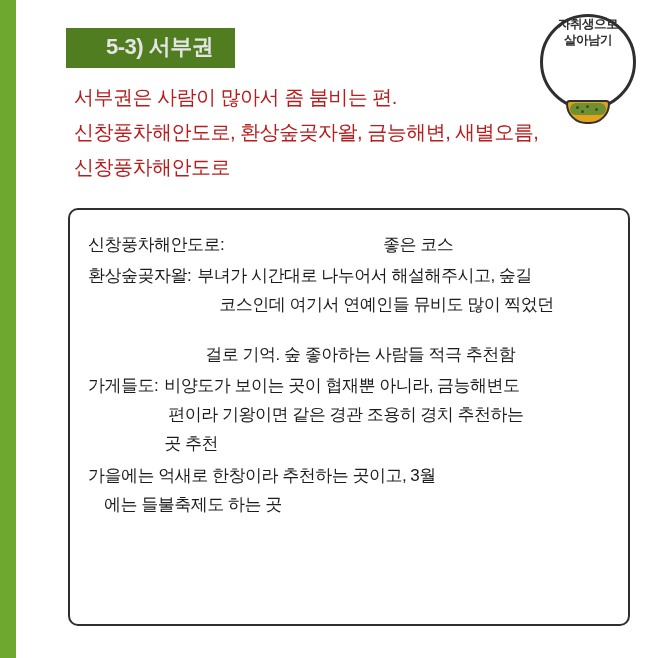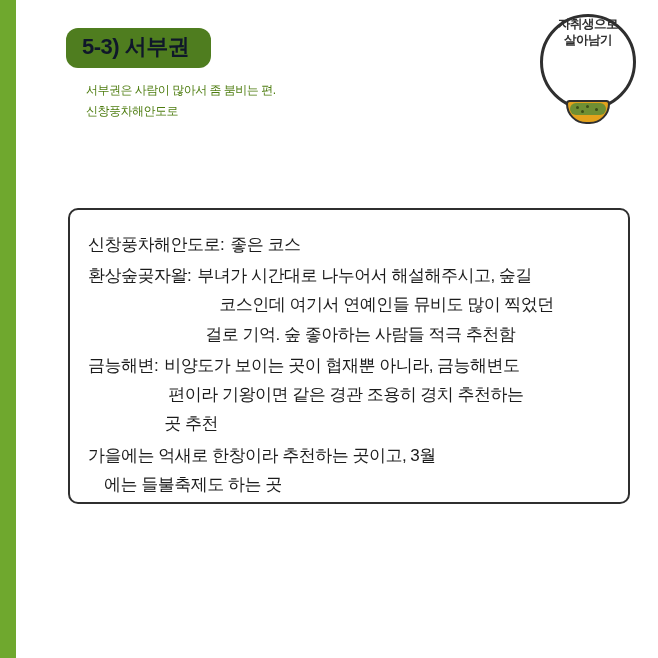--- a/index.html
+++ b/index.html
@@ -20,25 +20,25 @@
     box-sizing: border-box;
     border-left: 16px solid #6fa82e;
     background: #ffffff;
   }
   
   .title-pill {
     position: absolute;
     left: 50px;
     top: 28px;
     background: #4f7d1f;
-    color: #0f172a;
+    color: #e5e5e5;
     font-size: 22px;
     font-weight: bold;
-    padding: 7px 22px 9px 16px;
-    border-radius: 12px;
+    padding: 7px 22px 9px 40px;
+    border-radius: 0;
     letter-spacing: -0.5px;
     line-height: 1.1;
     white-space: nowrap;
   }
   
   .badge {
     position: absolute;
     right: 22px;
     top: 14px;
     width: 96px;
@@ -94,36 +94,35 @@
     height: 3px;
     border-radius: 50%;
     background: #3c4f18;
   }
   
   .intro {
     position: absolute;
     left: 58px;
     top: 80px;
     width: 520px;
-    font-size: 12px;
-    color: #4d7c0f;
+    font-size: 20px;
+    color: #b91c1c;
     line-height: 1.75;
     letter-spacing: -0.5px;
-    margin-left: 12px;
   }
   .intro div {
     white-space: nowrap;
   }
   
   .body-box {
     position: absolute;
     left: 52px;
     top: 208px;
     width: 562px;
-    height: 296px;
+    height: 418px;
     box-sizing: border-box;
     border: 2px solid #2f2f2f;
     border-radius: 10px;
     background: #ffffff;
     padding: 20px 22px 16px 18px;
   }
   .entry {
     display: flex;
     font-size: 17px;
     color: #1b1b1b;
@@ -137,21 +136,21 @@
     padding-right: 6px;
   }
   .entry-text {
     flex: 1 1 auto;
   }
   .indent-line {
     display: block;
   }
   .line-center {
     display: block;
-    text-align: left;
+    text-align: center;
   }
 </style>
 </head>
 <body>
 
 <div class="card">
 
   <div class="title-pill">5-3) 서부권</div>
 
   <div class="badge">
@@ -162,43 +161,44 @@
       <div class="bowl-food"></div>
       <div class="bowl-dot" style="left:10px;top:6px;"></div>
       <div class="bowl-dot" style="left:20px;top:5px;"></div>
       <div class="bowl-dot" style="left:29px;top:8px;"></div>
       <div class="bowl-dot" style="left:15px;top:10px;"></div>
     </div>
   </div>
 
   <div class="intro">
     <div>서부권은 사람이 많아서 좀 붐비는 편.</div>
+    <div>신창풍차해안도로, 환상숲곶자왈, 금능해변, 새별오름,</div>
     <div>신창풍차해안도로</div>
   </div>
 
   <div class="body-box">
 
     <div class="entry">
       <span class="entry-label">신창풍차해안도로:</span>
       <span class="entry-text">
         <span class="line-center">좋은 코스</span>
       </span>
     </div>
 
     <div class="entry">
       <span class="entry-label">환상숲곶자왈:</span>
       <span class="entry-text">
         <span class="indent-line">부녀가 시간대로 나누어서 해설해주시고, 숲길</span>
         <span class="indent-line" style="padding-left:22px;">코스인데 여기서 연예인들 뮤비도 많이 찍었던</span>
-        <span class="indent-line" style="padding-left:8px;">걸로 기억. 숲 좋아하는 사람들 적극 추천함</span>
-      </span>
-    </div>
-
-    <div class="entry">
-      <span class="entry-label">금능해변:</span>
+        <span class="indent-line" style="padding-left:8px;margin-top:20px;">걸로 기억. 숲 좋아하는 사람들 적극 추천함</span>
+      </span>
+    </div>
+
+    <div class="entry">
+      <span class="entry-label">가게들도:</span>
       <span class="entry-text">
         <span class="indent-line">비양도가 보이는 곳이 협재뿐 아니라, 금능해변도</span>
         <span class="indent-line" style="padding-left:4px;">편이라 기왕이면 같은 경관 조용히 경치 추천하는</span>
         <span class="indent-line" style="padding-left:0px;">곳 추천</span>
       </span>
     </div>
 
     <div class="entry">
       <span class="entry-text">
         <span class="indent-line">가을에는 억새로 한창이라 추천하는 곳이고, 3월</span>

